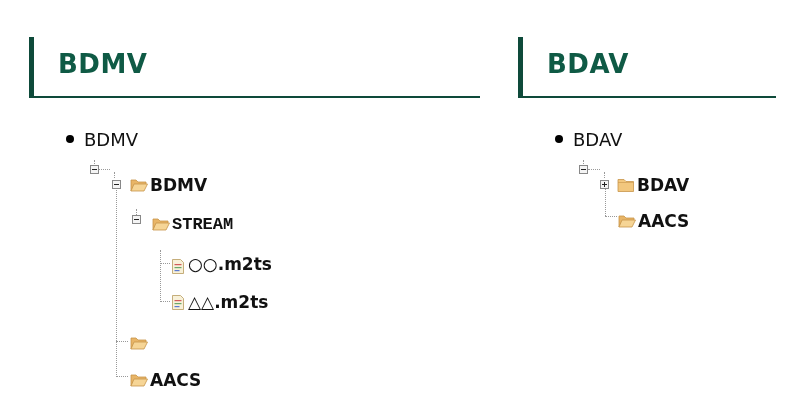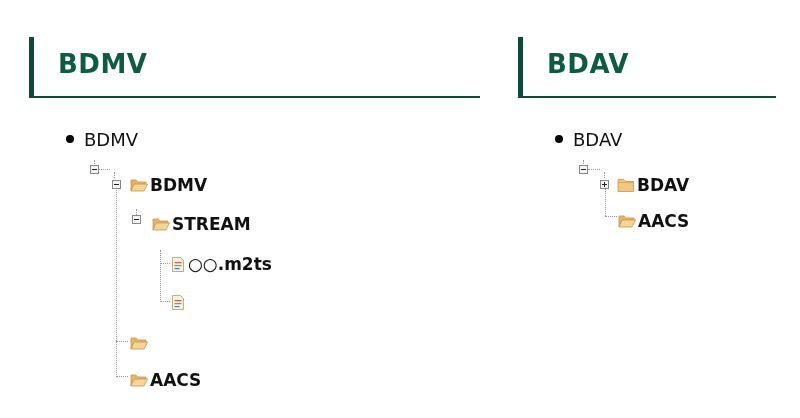--- a/index.html
+++ b/index.html
@@ -48,50 +48,51 @@
   <span class="toggle" style="left:2px; top:5px; position:absolute;"></span>
   <span style="display:inline-block; width:20px;"></span>
   <svg class="folder" viewBox="0 0 18 14">
       <path d="M1 2 h5 l2 2 h8 v3 H4 L1 13 Z" fill="#e8b567" stroke="#c8954a" stroke-width="0.8"></path>
       <path d="M4 6 h13.5 L14 13 H1 Z" fill="#f6d596" stroke="#c8954a" stroke-width="0.8"></path>
     </svg>
   <span class="label">BDMV</span>
 </div>
 
 <div class="vline" style="left:136px; top:209px; height:6px;"></div>
-<div class="node" style="left:132px; top:214px;">
+<div class="node" style="left:132px; top:214px;font-family:Liberation Mono, monospace;">
   <span class="toggle" style="left:0px; top:1px; position:absolute;"></span>
   <span style="display:inline-block; width:20px;"></span>
   <svg class="folder" viewBox="0 0 18 14">
       <path d="M1 2 h5 l2 2 h8 v3 H4 L1 13 Z" fill="#e8b567" stroke="#c8954a" stroke-width="0.8"></path>
       <path d="M4 6 h13.5 L14 13 H1 Z" fill="#f6d596" stroke="#c8954a" stroke-width="0.8"></path>
     </svg>
   <span class="label">STREAM</span>
 </div>
 
 <div class="vline" style="left:160px; top:250px; height:52px;"></div>
 <div class="hline" style="left:160px; top:263px; width:10px;"></div>
 <div class="hline" style="left:160px; top:301px; width:10px;"></div>
 
-<div class="node" style="left:172px; top:254px;">
+<div class="node" style="left:172px; top:254px;align-items:flex-end;">
   <svg class="fileicon" viewBox="0 0 12 15">
       <path d="M0.5 0.5 h8 l3 3 v11 h-11 Z" fill="#f8f1d9" stroke="#b79a5e" stroke-width="0.8"></path>
       <rect x="2.5" y="5" width="7" height="1.2" fill="#d05a5a"></rect>
       <rect x="2.5" y="8" width="7" height="1.2" fill="#6aa86a"></rect>
       <rect x="2.5" y="11" width="5" height="1.2" fill="#5a7ad0"></rect>
     </svg>
   <span class="label file">○○.m2ts</span>
 </div>
 <div class="node" style="left:172px; top:292px;">
   <svg class="fileicon" viewBox="0 0 12 15">
       <path d="M0.5 0.5 h8 l3 3 v11 h-11 Z" fill="#f8f1d9" stroke="#b79a5e" stroke-width="0.8"></path>
       <rect x="2.5" y="5" width="7" height="1.2" fill="#d05a5a"></rect>
       <rect x="2.5" y="8" width="7" height="1.2" fill="#6aa86a"></rect>
       <rect x="2.5" y="11" width="5" height="1.2" fill="#5a7ad0"></rect>
     </svg>
+  <span class="label file">△△.m2ts</span>
 </div>
 
 <div class="hline" style="left:116px; top:341px; width:12px;"></div>
 <div class="node" style="left:130px; top:333px;">
   <svg class="folder" viewBox="0 0 18 14">
       <path d="M1 2 h5 l2 2 h8 v3 H4 L1 13 Z" fill="#e8b567" stroke="#c8954a" stroke-width="0.8"></path>
       <path d="M4 6 h13.5 L14 13 H1 Z" fill="#f6d596" stroke="#c8954a" stroke-width="0.8"></path>
     </svg>
 </div>
 

